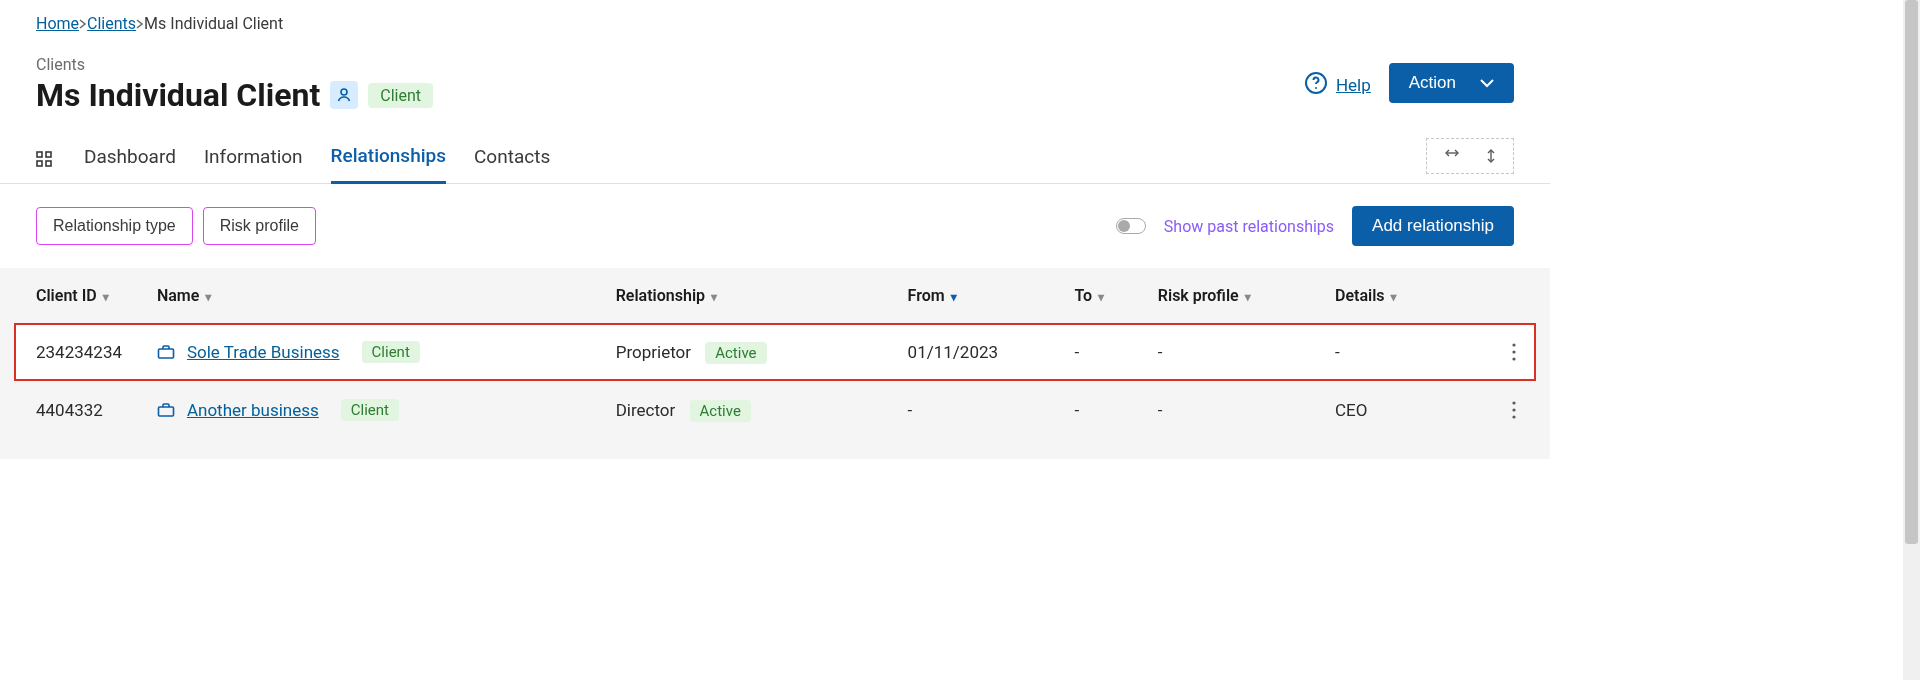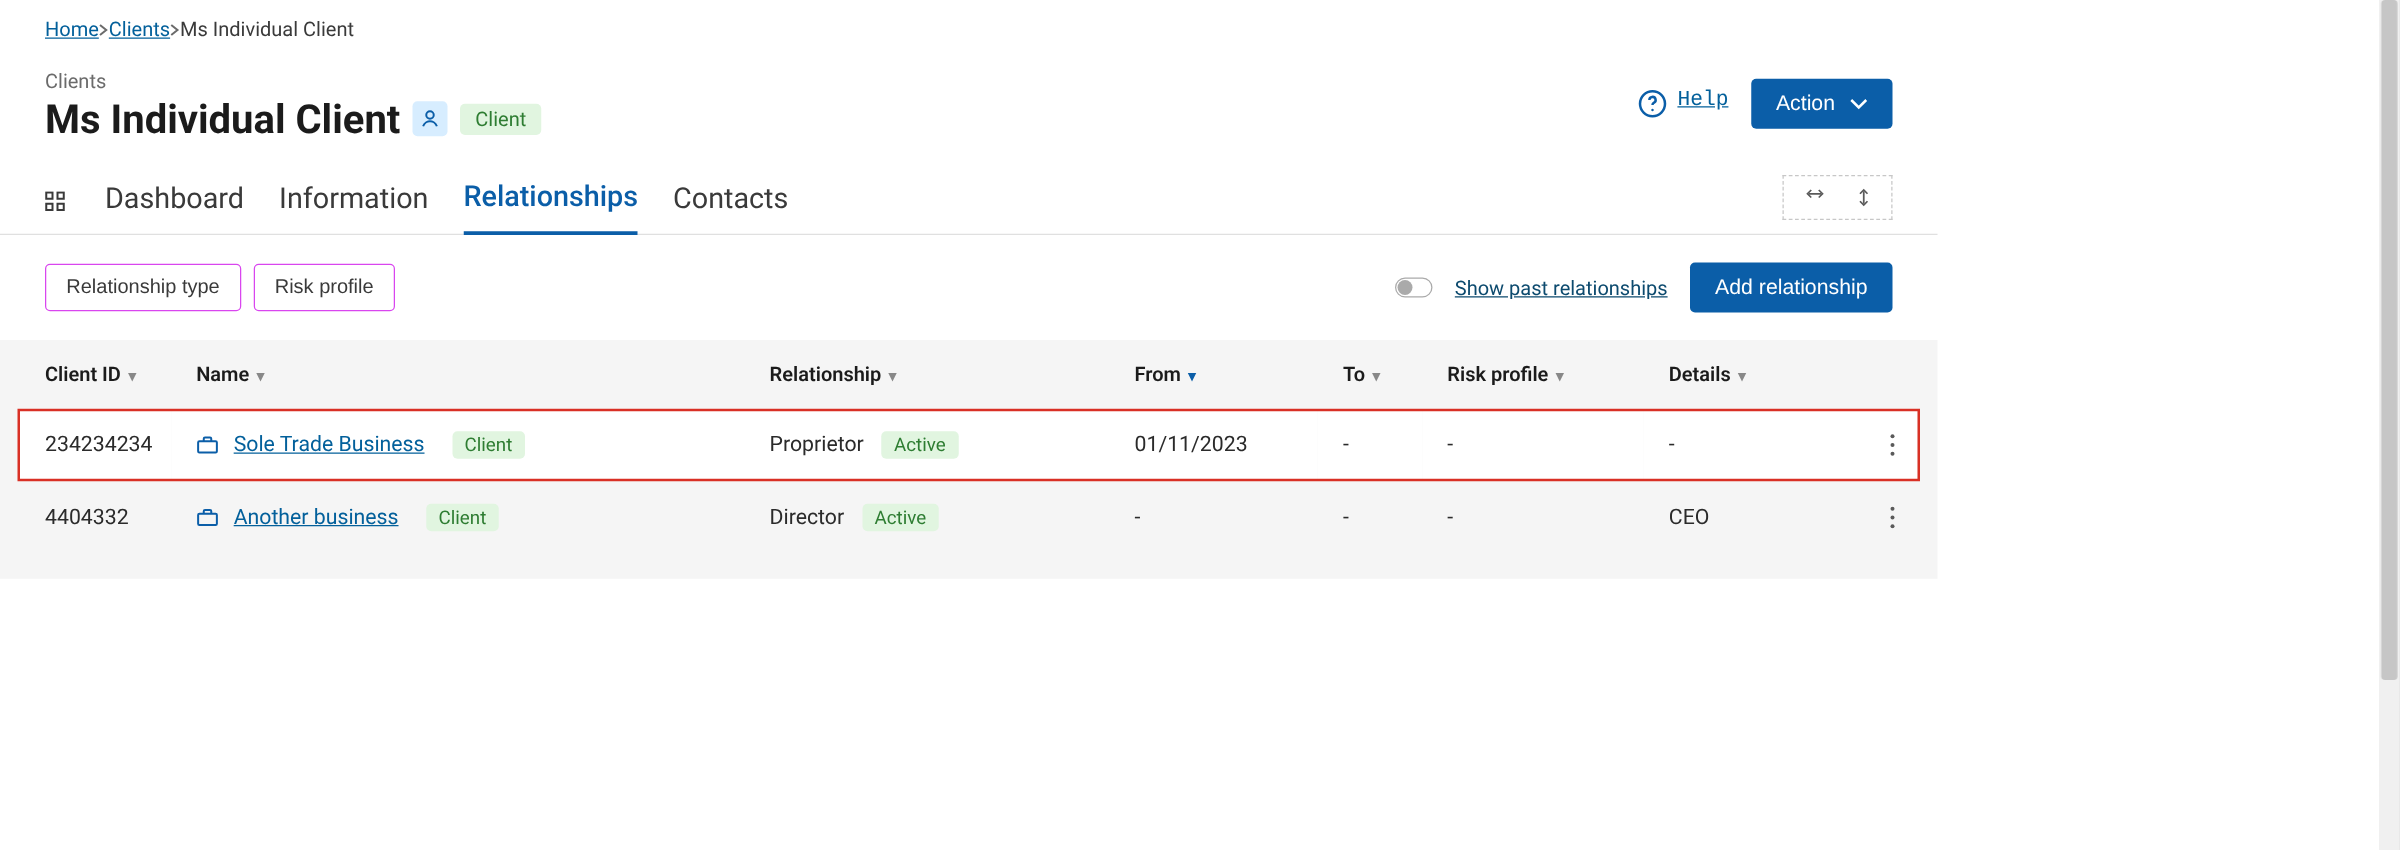--- a/index.html
+++ b/index.html
@@ -77,56 +77,55 @@
   }
 
   .hdr-right {
     display: flex;
     align-items: center;
     gap: 18px;
     margin-top: 18px;
   }
   .help-group {
     display: flex;
-    align-items: flex-start;
+    align-items: flex-end;
     gap: 8px;
-    font-family: Liberation Mono, monospace;
   }
   .help-link { font-size: 17px; }
   .btn-primary {
     background: #0b5ea8;
     color: #fff;
     border: none;
     border-radius: 4px;
     font-size: 17px;
     font-weight: 500;
     padding: 10px 20px;
     display: flex;
     align-items: center;
-    gap: 12px;
+    gap: 24px;
     cursor: pointer;
   }
 
   
   .tabs-row {
     display: flex;
     align-items: center;
     justify-content: space-between;
     border-bottom: 1px solid #e0e0e0;
     margin-top: 20px;
     padding: 0 36px;
   }
   .tabs {
     display: flex;
     align-items: center;
     gap: 28px;
   }
   .tab {
     padding: 10px 0 14px;
-    font-size: 23px;
+    font-size: 19px;
     color: #3a3a3a;
     cursor: pointer;
   }
   .tab.active {
     color: #0b5ea8;
     border-bottom: 3px solid #0b5ea8;
     margin-bottom: -1px;
     font-weight: 500;
   }
   .tabs-icon { color: #3a3a3a; padding-right: 4px; }
@@ -158,21 +157,21 @@
   }
   .sub-right { display: flex; align-items: center; gap: 18px; }
   .toggle {
     width: 30px; height: 16px; border: 1px solid #aaa; border-radius: 10px;
     position: relative; background: #fff;
   }
   .toggle .knob {
     width: 12px; height: 12px; border-radius: 50%; background: #aaa;
     position: absolute; left: 1px; top: 1px;
   }
-  .toggle-label { color: #0c4a6e; font-size: 16px; text-decoration: underline; }
+  .toggle-label { color: #8b5cf6; font-size: 16px; }
 
   
   .stats-row {
     background: #f5f5f5;
     padding: 24px 36px 14px;
     display: flex;
     gap: 22px;
     font-size: 16px;
     color: #6b6b6b;
     border-top: 1px solid #e8e8e8;

